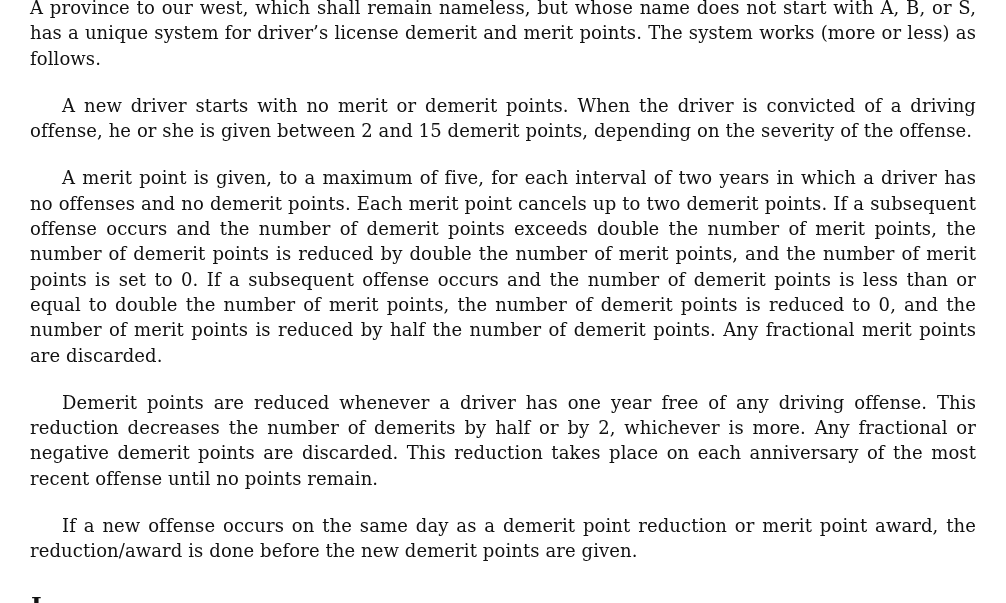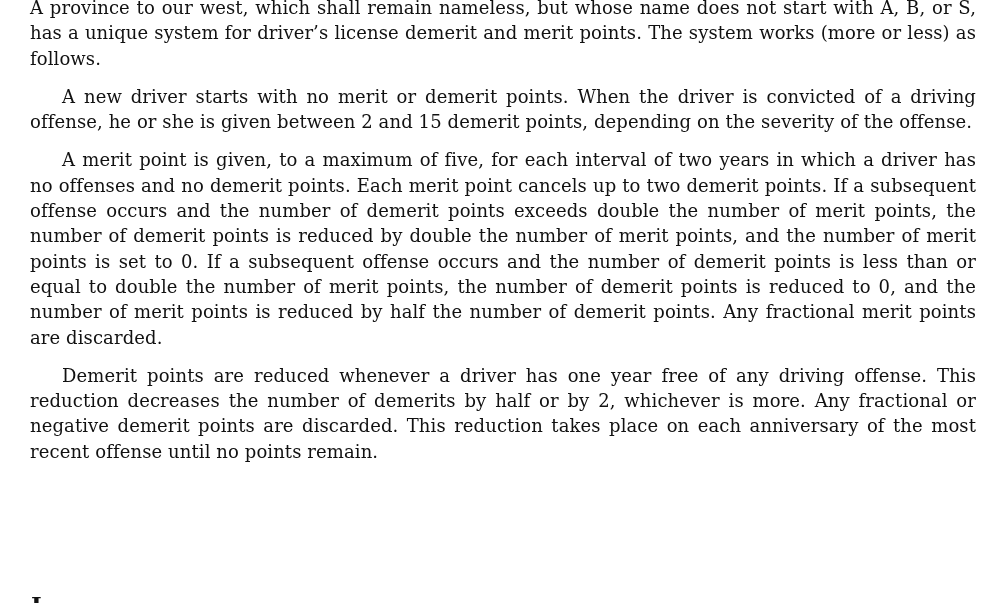--- a/index.html
+++ b/index.html
@@ -22,21 +22,21 @@
     width: 946px;
   }
   p.para {
     margin: 0;
     font-size: 18px;
     line-height: 25.3px;
     text-align: justify;
     letter-spacing: 0.1px;
   }
   p.para + p.para {
-    margin-top: 13px;
+    margin-top: 22px;
   }
   p.indented {
     text-indent: 32px;
   }
   .partial-heading {
     position: absolute;
     left: 31px;
     top: 593px;
     font-family: "DejaVu Serif", serif;
     font-weight: bold;
@@ -46,15 +46,16 @@
   }
 </style>
 </head>
 <body>
 
 <div class="page">
   <p class="para">A province to our west, which shall remain nameless, but whose name does not start with A, B, or S, has a unique system for driver’s license demerit and merit points. The system works (more or less) as follows.</p>
   <p class="para indented">A new driver starts with no merit or demerit points. When the driver is convicted of a driving offense, he or she is given between 2 and 15 demerit points, depending on the severity of the offense.</p>
   <p class="para indented">A merit point is given, to a maximum of five, for each interval of two years in which a driver has no offenses and no demerit points. Each merit point cancels up to two demerit points. If a subsequent offense occurs and the number of demerit points exceeds double the number of merit points, the number of demerit points is reduced by double the number of merit points, and the number of merit points is set to 0. If a subsequent offense occurs and the number of demerit points is less than or equal to double the number of merit points, the number of demerit points is reduced to 0, and the number of merit points is reduced by half the number of demerit points. Any fractional merit points are discarded.</p>
   <p class="para indented">Demerit points are reduced whenever a driver has one year free of any driving offense. This reduction decreases the number of demerits by half or by 2, whichever is more. Any fractional or negative demerit points are discarded. This reduction takes place on each anniversary of the most recent offense until no points remain.</p>
+  <p class="para indented">If a new offense occurs on the same day as a demerit point reduction or merit point award, the reduction/award is done before the new demerit points are given.</p>
 </div>
 
 <div class="partial-heading">I</div>
 
 </body></html>

